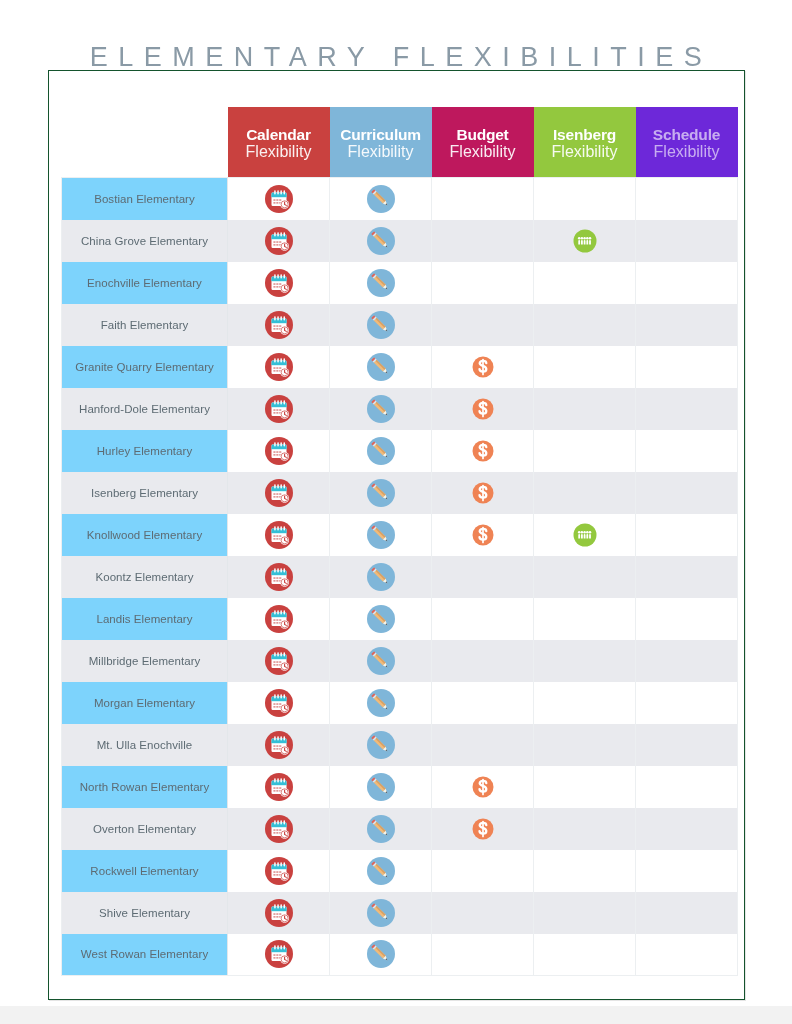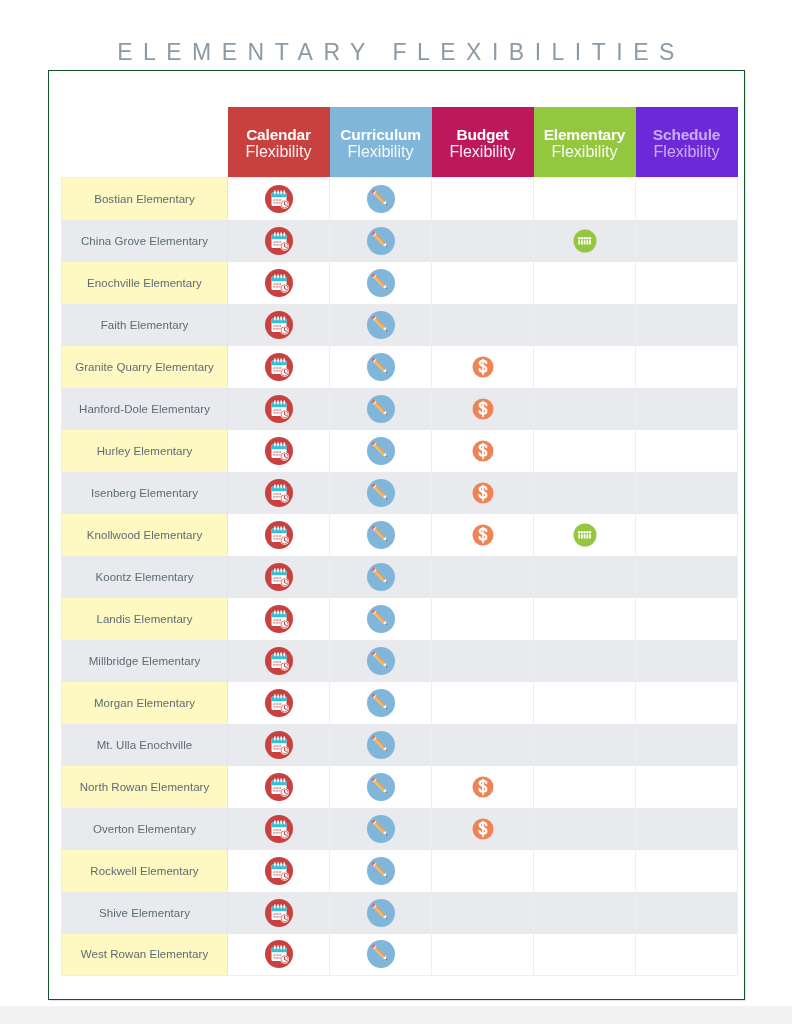--- a/index.html
+++ b/index.html
@@ -20,21 +20,21 @@
 
   
   #title-bar {
     position: absolute;
     left: 0; top: 24px;
     width: 792px;
     text-align: center;
   }
   #page-title {
     display: inline-block;
-    font-size: 23px;
+    font-size: 27px;
     font-weight: 400;
     letter-spacing: 10.5px;
     color: #8a9aa6;
     text-indent: 10px;
     white-space: nowrap;
   }
 
   
   #card {
     position: absolute;
@@ -109,21 +109,21 @@
     font-size: 11.5px;
     color: #5d6b73;
     border-right: 1px solid #e3e7ea;
     border-left: 1px solid #eceff1;
     padding: 0 6px;
     white-space: nowrap;
     letter-spacing: 0.05px;
   }
   tbody tr.odd td { background: #ffffff; }
   tbody tr.even td { background: #e9eaee; }
-  tbody tr.odd td.school-name { background: #fef9c3; }
+  tbody tr.odd td.school-name { background: #7dd3fc; }
   tbody tr.even td.school-name { background: #e9eaee; }
   tbody tr:last-child td { border-bottom: 1px solid #eceff1; }
   tbody tr:first-child td { border-top: 1px solid #eceff1; }
 
   
   .icon-wrap {
     display: inline-block;
     line-height: 0;
     vertical-align: middle;
   }
@@ -164,21 +164,21 @@
               </div>
             </th>
             <th style="background: #be185d;">
               <div class="head-cell">
                 <span class="head-title">Budget</span>
                 <span class="head-sub">Flexibility</span>
               </div>
             </th>
             <th style="background: rgb(147, 200, 62);">
               <div class="head-cell">
-                <span class="head-title">Elementary</span>
+                <span class="head-title">Isenberg</span>
                 <span class="head-sub">Flexibility</span>
               </div>
             </th>
             <th style="background: #6d28d9;">
               <div class="head-cell head-schedule">
                 <span class="head-title">Schedule</span>
                 <span class="head-sub">Flexibility</span>
               </div>
             </th>
           </tr>

